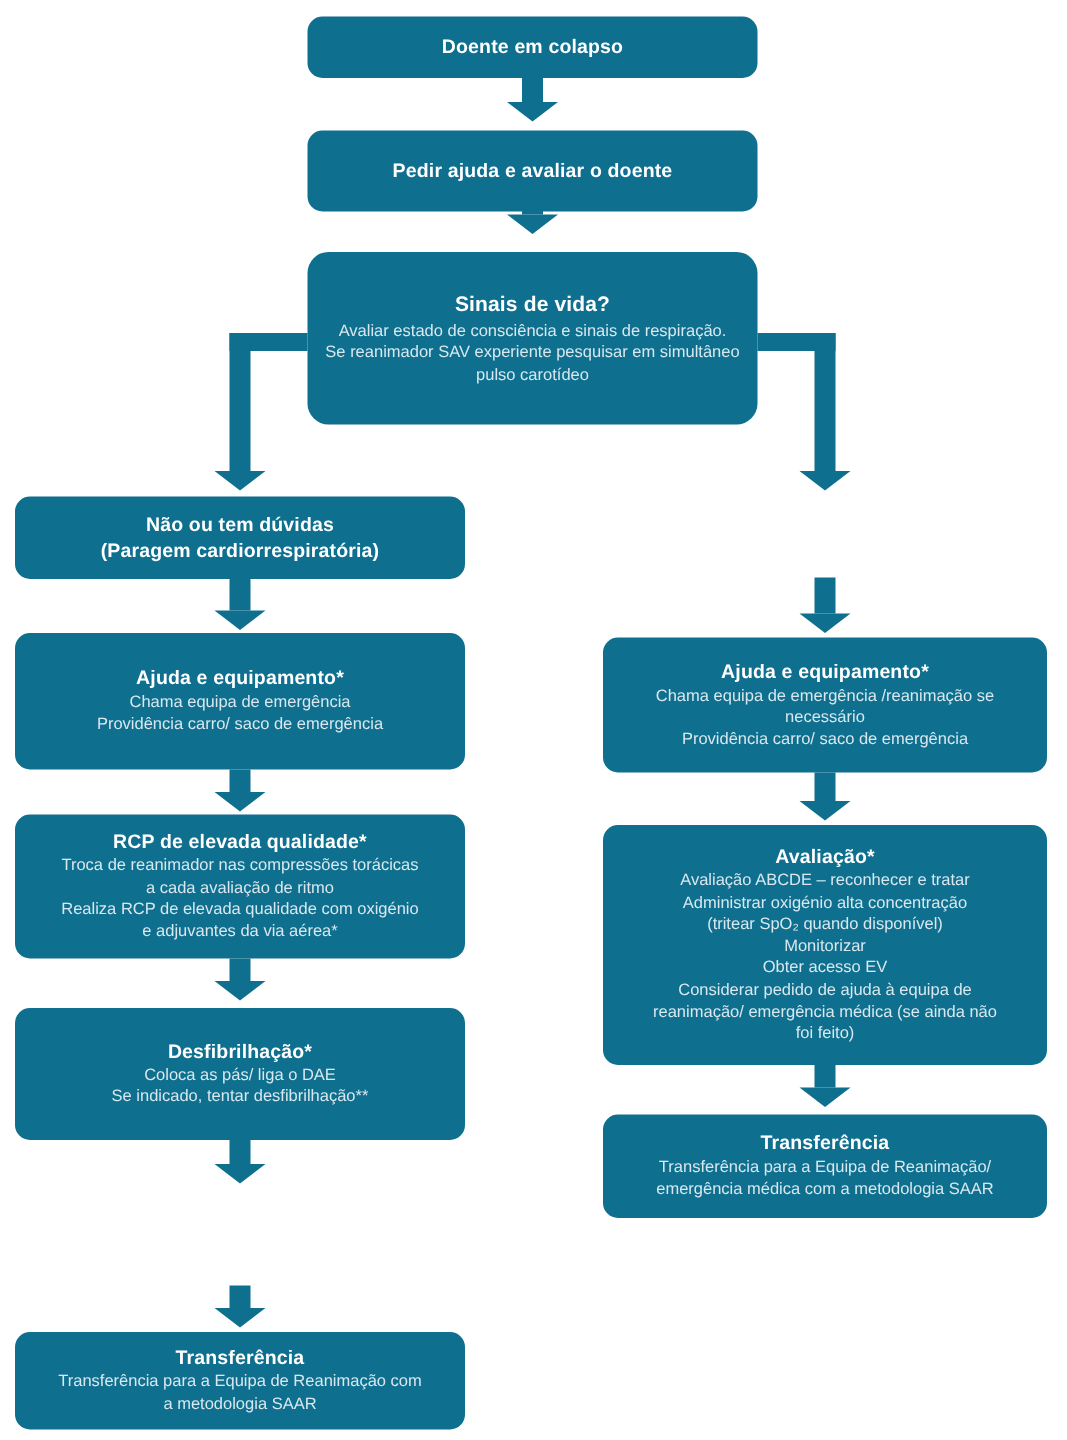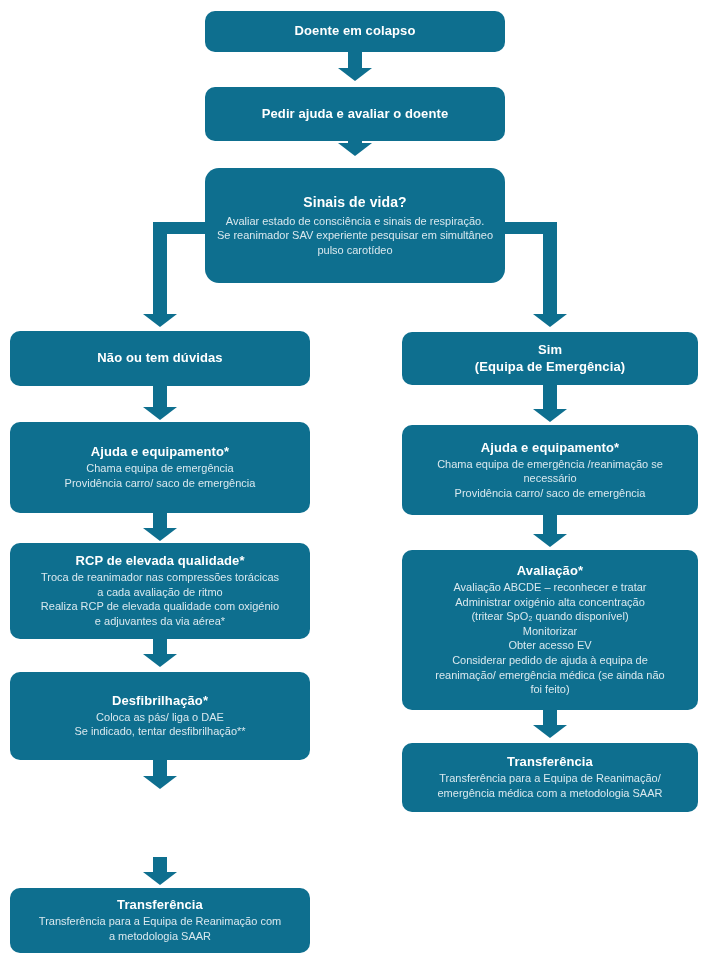--- a/index.html
+++ b/index.html
@@ -93,20 +93,21 @@
   <div class="hbar" style="left:153px;top:222px;width:52px;"></div>
   <div class="vbar" style="left:153px;top:222px;height:92px;"></div>
   <div class="ahead" style="left:143px;top:314px;"></div>
 
   <div class="hbar" style="left:505px;top:222px;width:52px;"></div>
   <div class="vbar" style="left:543px;top:222px;height:92px;"></div>
   <div class="ahead" style="left:533px;top:314px;"></div>
 
   <div class="node" style="left:10px;top:331px;width:300px;height:55px;">
     <div class="nt">Não ou tem dúvidas</div>
+    <div class="nt">(Paragem cardiorrespiratória)</div>
   </div>
 
   <div class="varrow" style="left:143px;top:386px;">
     <div class="stem" style="height:21px;"></div>
     <div class="head"></div>
   </div>
 
   <div class="node" style="left:10px;top:422px;width:300px;height:91px;">
     <div class="nt">Ajuda e equipamento*</div>
     <div class="nb">Chama equipa de emergência</div>
@@ -144,24 +145,20 @@
   <div class="varrow" style="left:143px;top:857px;">
     <div class="stem" style="height:15px;"></div>
     <div class="head"></div>
   </div>
 
   <div class="node" style="left:10px;top:888px;width:300px;height:65px;">
     <div class="nt">Transferência</div>
     <div class="nb">Transferência para a Equipa de Reanimação com a metodologia SAAR</div>
   </div>
 
-  <div class="node" style="left:402px;top:332px;width:296px;height:53px;">
-    <div class="nt">Sim</div>
-    <div class="nt">(Equipa de Emergência)</div>
-  </div>
 
   <div class="varrow" style="left:533px;top:385px;">
     <div class="stem" style="height:24px;"></div>
     <div class="head"></div>
   </div>
 
   <div class="node" style="left:402px;top:425px;width:296px;height:90px;">
     <div class="nt">Ajuda e equipamento*</div>
     <div class="nb">Chama equipa de emergência /reanimação se necessário</div>
     <div class="nb">Providência carro/ saco de emergência</div>

